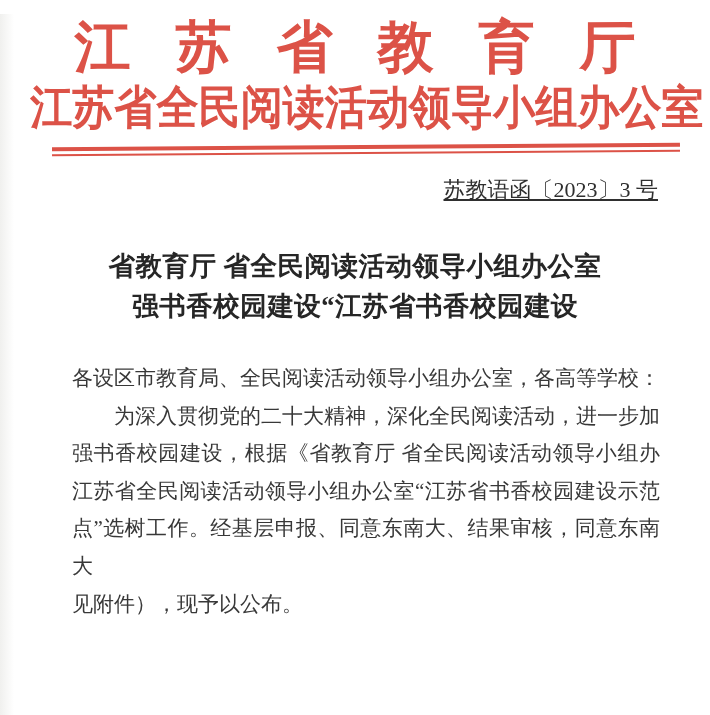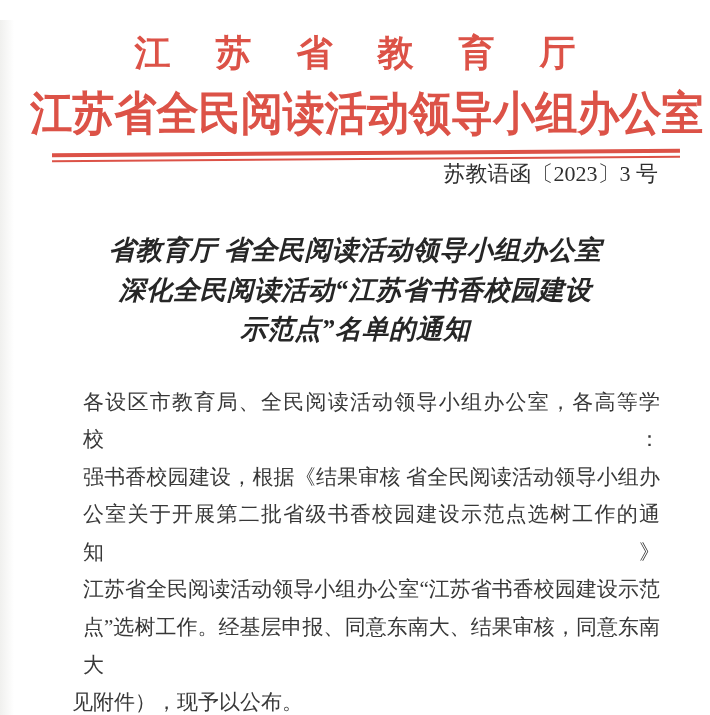--- a/index.html
+++ b/index.html
@@ -21,24 +21,24 @@
     background:#ffffff;
   }
   
   .page::before{
     content:"";
     position:absolute;left:0;top:0;bottom:0;width:14px;
     background:linear-gradient(to right,#f0f0ee,#ffffff);
     pointer-events:none;
   }
   .org-primary{
-    margin-top:20px;
+    margin-top:14px;
     color:var(--red);
     font-weight:700;
-    font-size:36px;
+    font-size:56px;
     line-height:66px;
     letter-spacing:45px;
     text-indent:45px;
     text-align:center;
     white-space:nowrap;
   }
   .org-secondary{
     color:var(--red);
     font-weight:700;
     font-size:46px;
@@ -49,73 +49,72 @@
     transform-origin:50% 50%;
   }
   .rule{
     margin:9px 30px 0 52px;
     height:3px;
     border-top:4px solid var(--red);
     border-bottom:2px solid var(--red);
     transform:rotate(-0.4deg);
   }
   .doc-number{
+    margin-top:22px;
     padding-right:52px;
     text-align:right;
     font-size:22px;
     line-height:27px;
     color:#2f2f2f;
+    text-decoration:underline;
   }
   .doc-title{
     margin-top:44px;
     text-align:center;
     font-weight:700;
     font-size:26.5px;
     line-height:39.5px;
     color:var(--title-ink);
     letter-spacing:0.5px;
-    font-style:italic;
   }
   .body-text{
     margin:34px 50px 0 72px;
     font-size:21px;
     line-height:37.6px;
     color:var(--ink);
   }
   .line{margin:0;padding:0;}
   .fill{
     text-align:justify;
     text-align-last:justify;
     text-justify:inter-character;
-    margin-left:11px;
   }
   .indent{text-indent:2em;}
   .last{text-align:left;text-align-last:left;}
 </style>
 </head>
 <body>
 
 <div class="page">
 
   <header>
     <div class="org-primary">江苏省教育厅</div>
     <div class="org-secondary">江苏省全民阅读活动领导小组办公室</div>
     <div class="rule"></div>
   </header>
 
   <div class="doc-number">苏教语函〔2023〕3 号</div>
 
   <div class="doc-title">
     <div class="title-line">省教育厅 省全民阅读活动领导小组办公室</div>
-    <div class="title-line">深化全民阅读活动“江苏省书香校园建设</div>
-    <div class="title-line">示范点”名单的通知</div>
+    <div class="title-line">强书香校园建设“江苏省书香校园建设</div>
   </div>
 
   <div class="body-text">
     <p class="line fill">各设区市教育局、全民阅读活动领导小组办公室，各高等学校：</p>
-    <p class="line fill">强书香校园建设，根据《结果审核 省全民阅读活动领导小组办</p>
-    <p class="line fill">公室关于开展第二批省级书香校园建设示范点选树工作的通知》</p>
+    <p class="line fill indent">为深入贯彻党的二十大精神，深化全民阅读活动，进一步加</p>
+    <p class="line fill">强书香校园建设，根据《省教育厅 省全民阅读活动领导小组办</p>
     <p class="line fill">江苏省全民阅读活动领导小组办公室“江苏省书香校园建设示范</p>
     <p class="line fill">点”选树工作。经基层申报、同意东南大、结果审核，同意东南大</p>
     <p class="line last">见附件），现予以公布。</p>
   </div>
 
 </div>
 
 </body></html>

